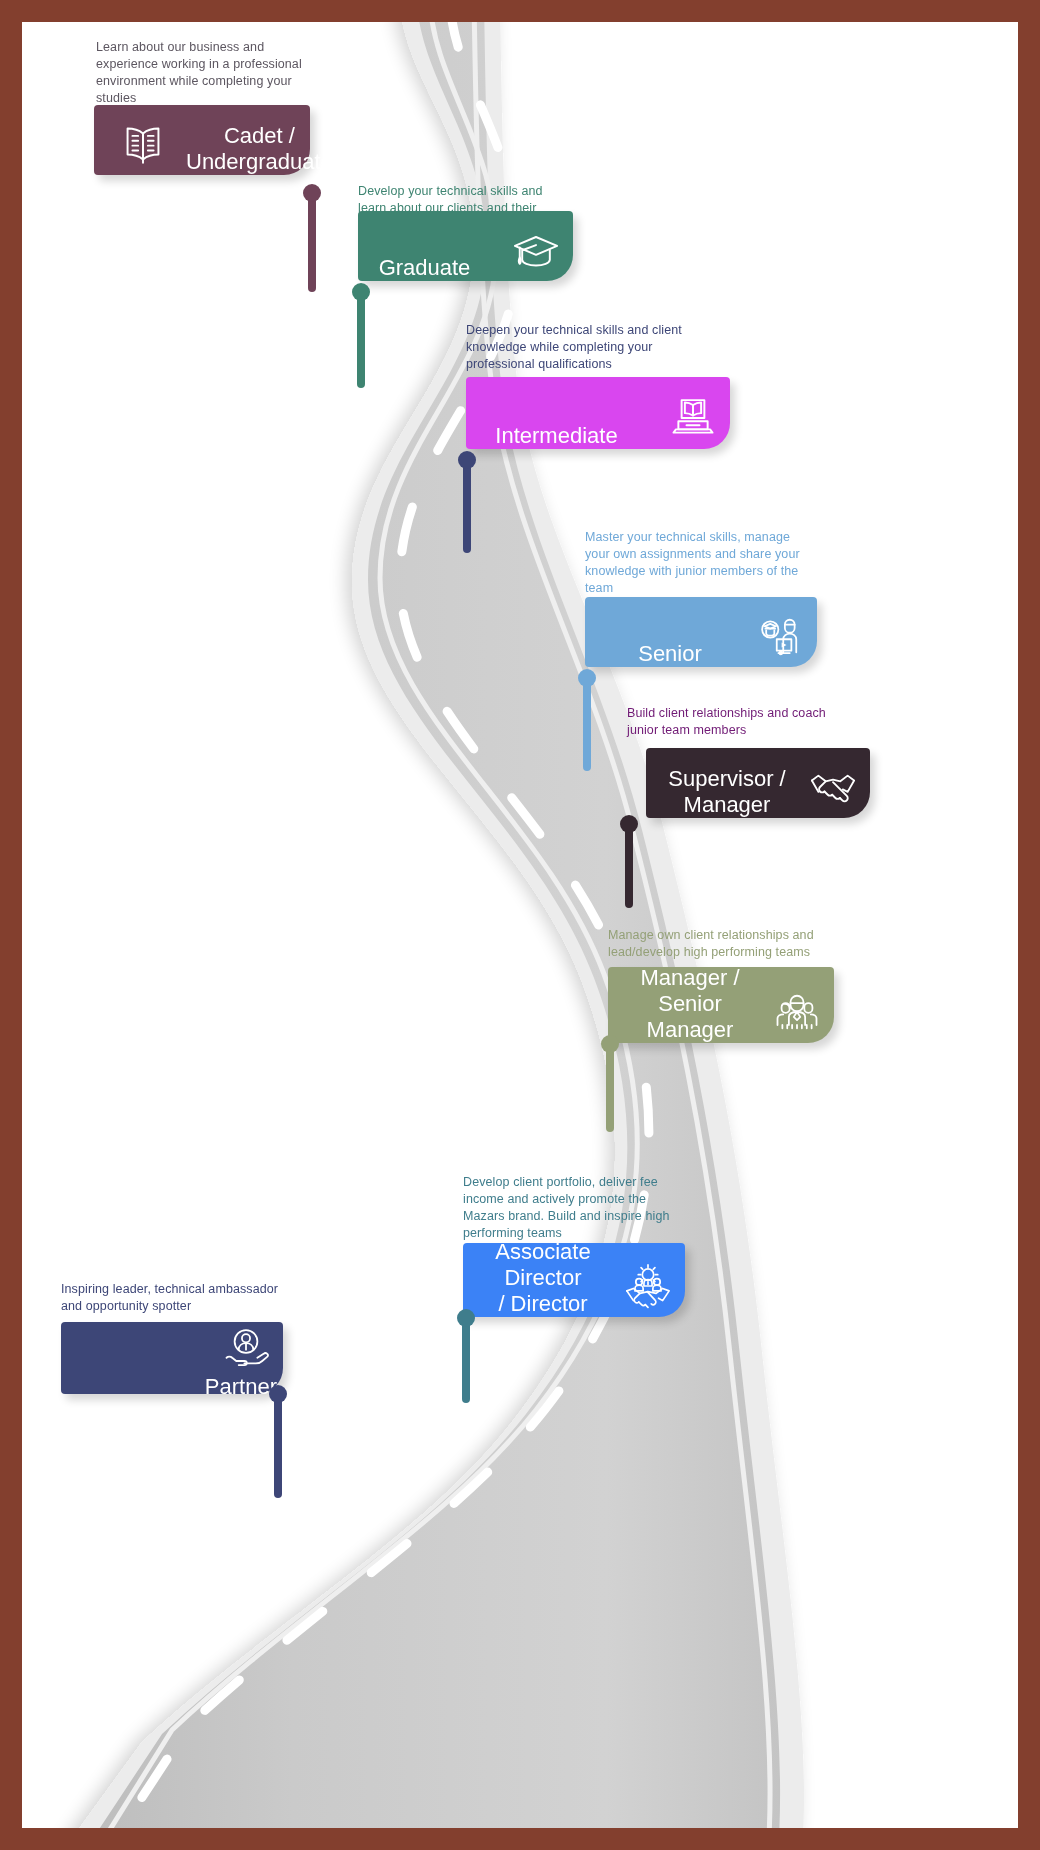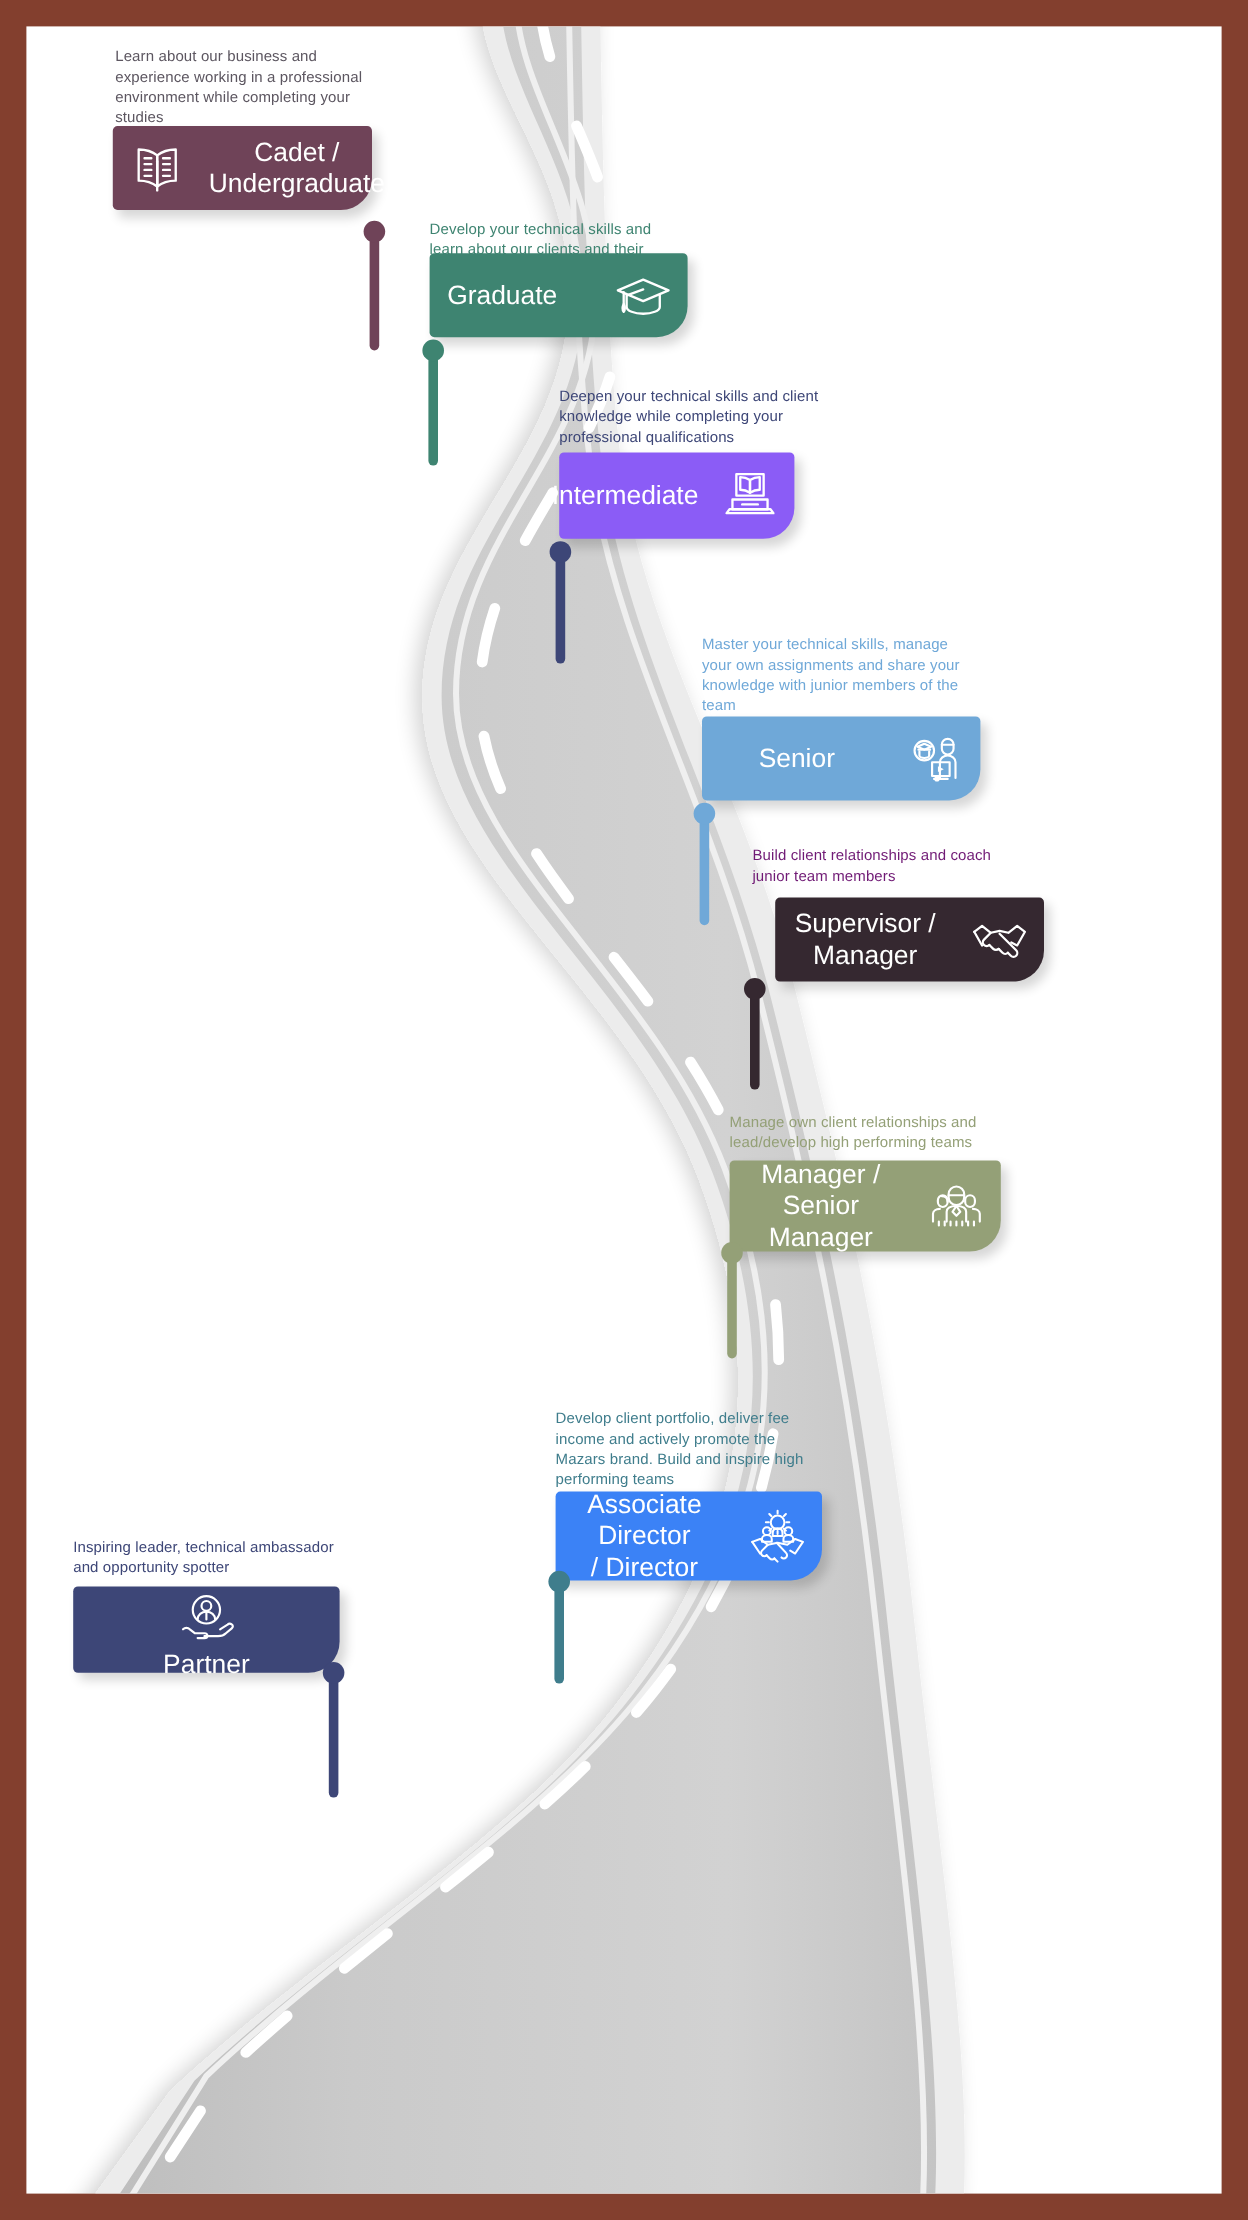--- a/index.html
+++ b/index.html
@@ -39,24 +39,25 @@
   .caption {
     position: absolute;
     font-size: 12.5px;
     font-weight: normal;
     line-height: 1.35;
     letter-spacing: .1px;
   }
   .card {
     position: absolute;
     display: flex;
-    align-items: center;
+    align-items: flex-end;
     border-radius: 4px 4px 26px 4px;
     box-shadow: 5px 6px 9px rgba(0,0,0,.16);
     color: #fff;
+    padding-left: 12px;
   }
   .card.icon-left  { flex-direction: row; }
   .card.icon-right { flex-direction: row-reverse; }
   .card-title {
     flex: 1;
     text-align: center;
     font-size: 22px;
     line-height: 1.18;
     font-weight: 400;
     padding: 0 6px;
@@ -179,21 +180,21 @@
         </svg>
       </span>
       <span class="card-title">Graduate</span>
     </div>
     <div class="dot" style="left:330px;top:261px;background:#3e8471;pointer-events:auto;"></div>
     <div class="stem" style="left:335px;top:269px;height:97px;background:#3e8471;pointer-events:auto;"></div>
   </div>
 
   <div class="stage" style="left:0;top:0;width:100%;height:100%;pointer-events:none;">
     <div class="caption" style="left:444px;top:300px;width:216px;color:#3d4677;pointer-events:auto;">Deepen your technical skills and client knowledge while completing your professional qualifications</div>
-    <div class="card icon-right" style="left:444px;top:355px;width:196px;height:72px;background:#8b5cf6;pointer-events:auto;">
+    <div class="card icon-right" style="left:444px;top:355px;width:264px;height:72px;background:#d946ef;pointer-events:auto;gap:21px;">
         <span class="card-icon">
         <svg viewBox="0 0 64 64" fill="none" stroke="#fff" stroke-width="2.4" stroke-linecap="round" stroke-linejoin="round">
           <path d="M18 10h28v22H18z"></path>
           <path d="M32 16c-3-2-7-3-10-3v13c3 0 7 1 10 3V16z"></path>
           <path d="M32 16c3-2 7-3 10-3v13c-3 0-7 1-10 3V16z"></path>
           <path d="M14 36h36v10H14z"></path>
           <path d="M8 50h48l-3-4H11z"></path>
           <path d="M24 41h16"></path>
         </svg>
       </span>

